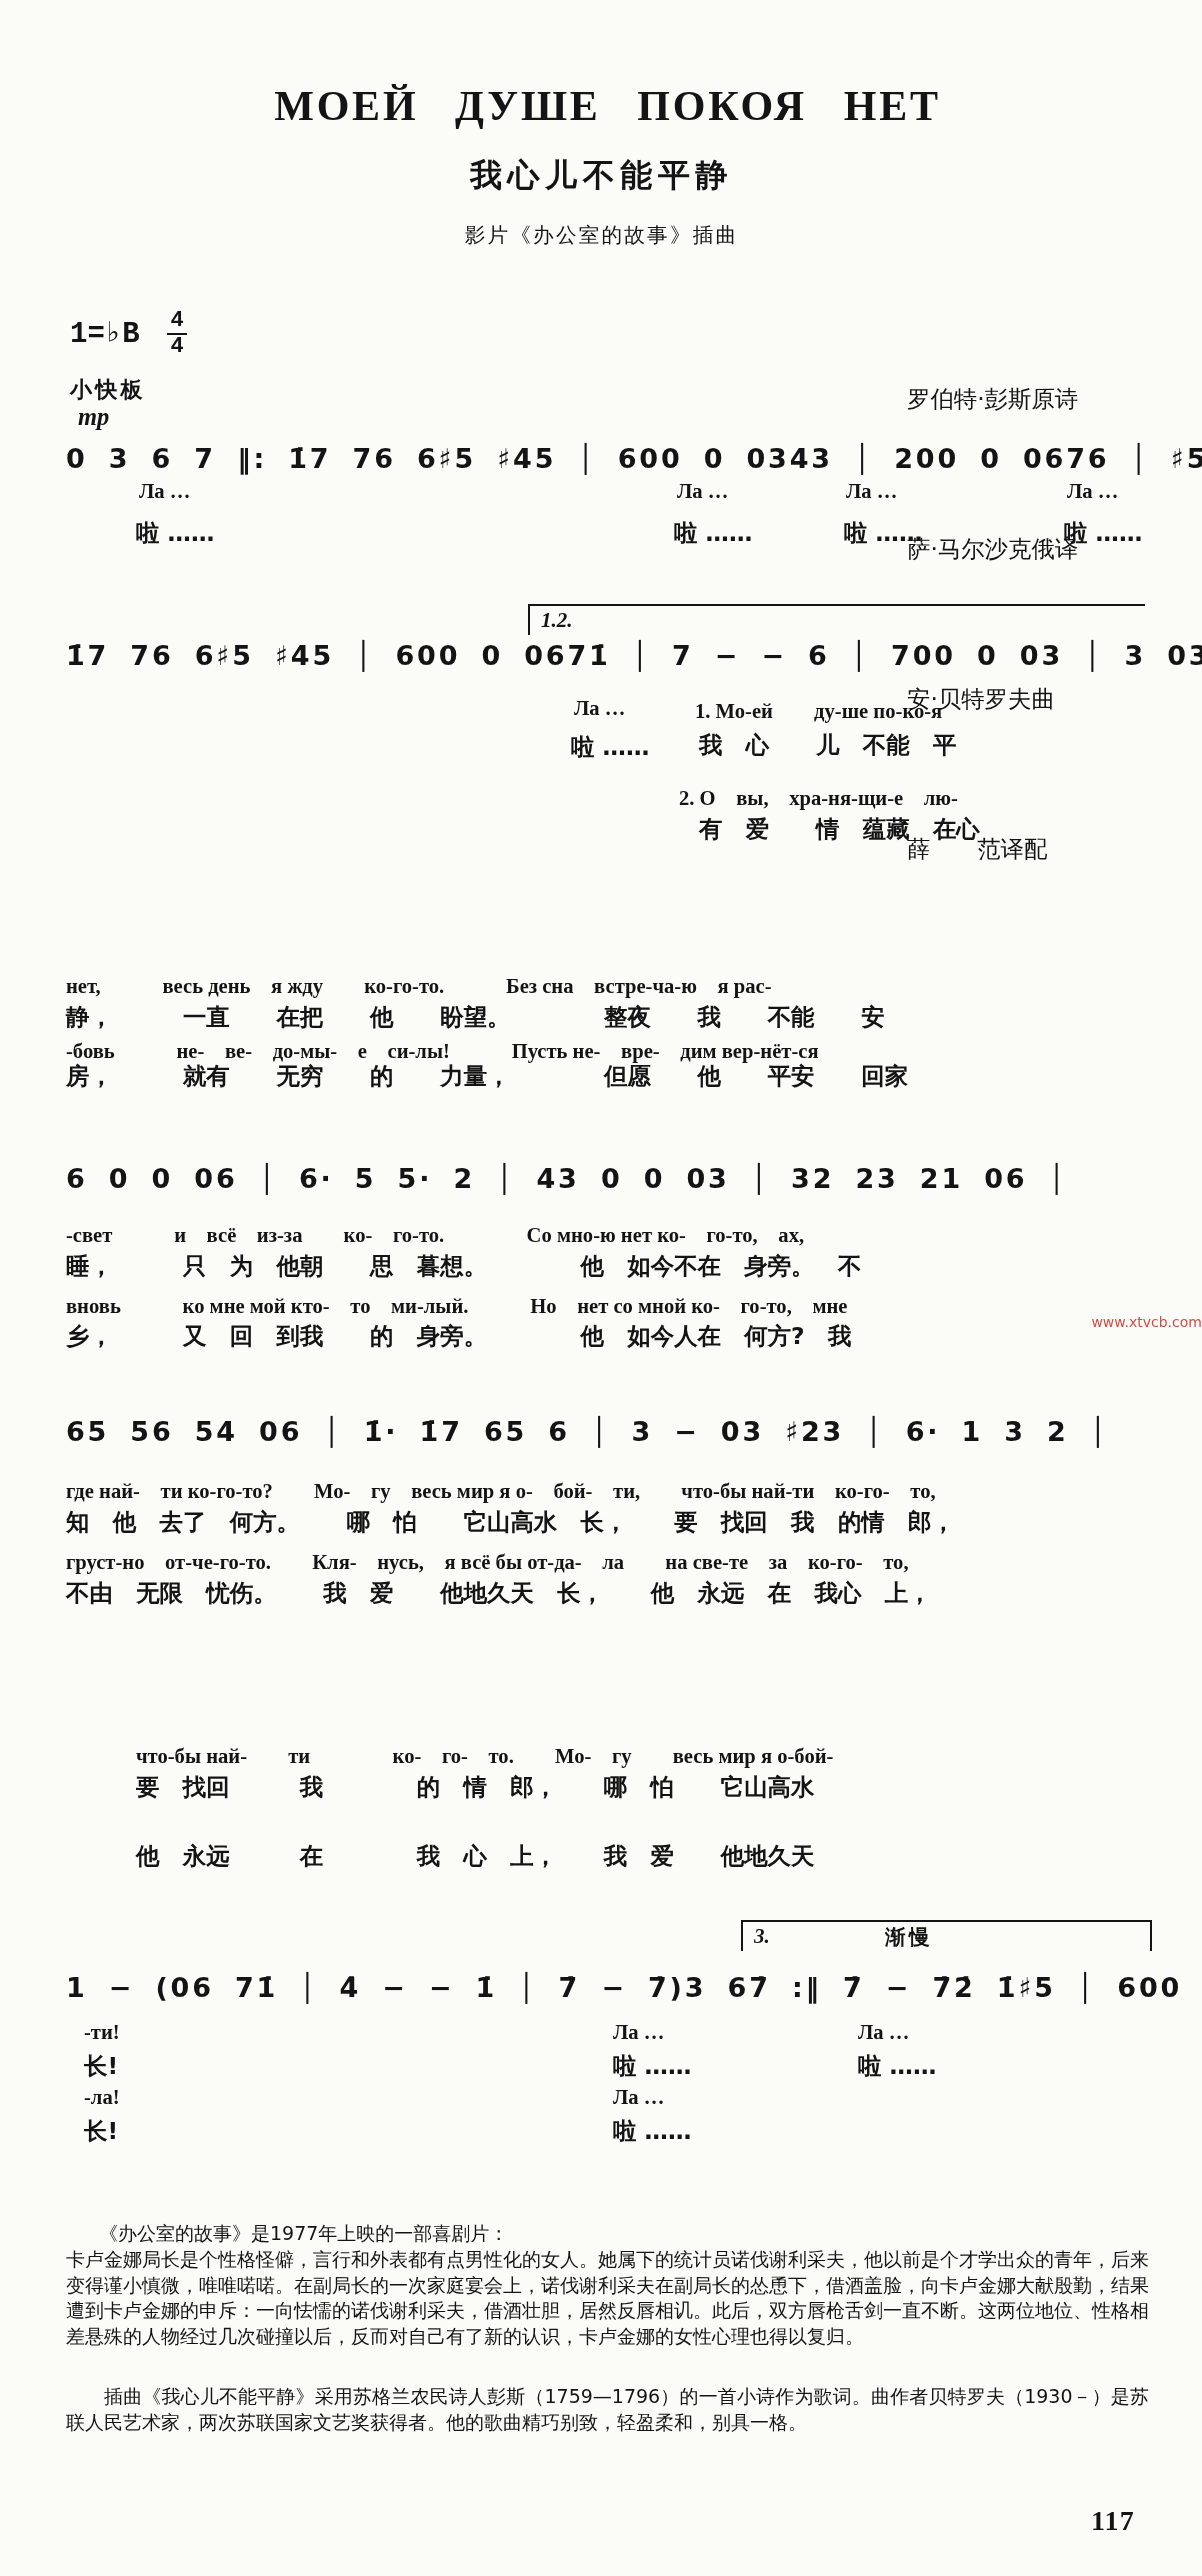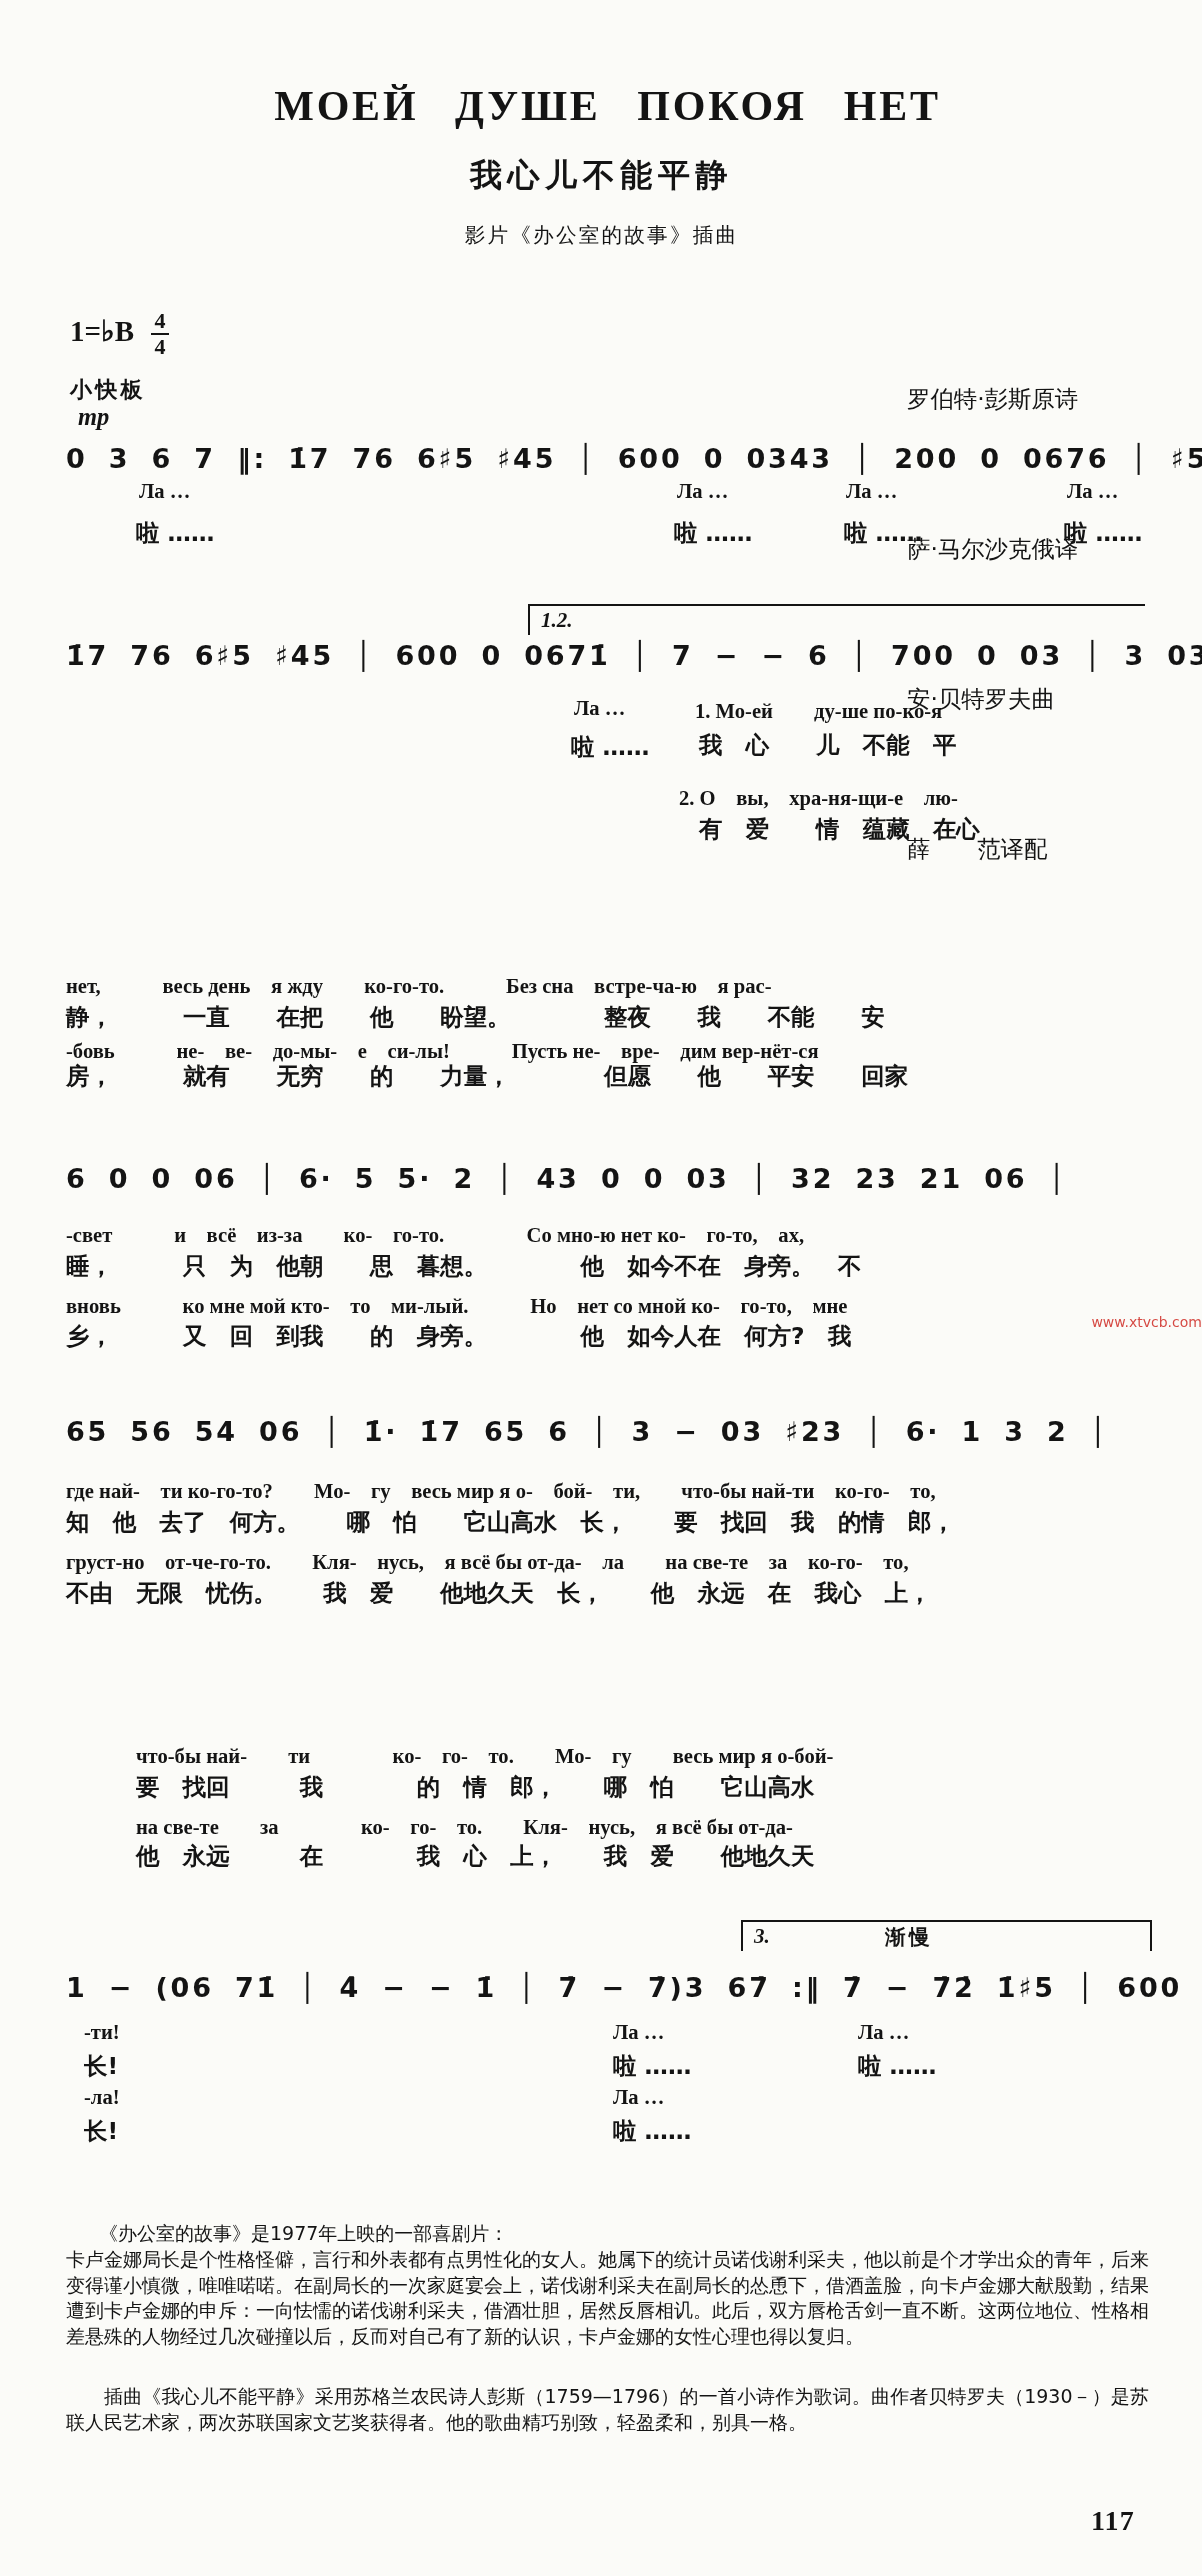--- a/index.html
+++ b/index.html
@@ -5,21 +5,21 @@
   html,body{margin:0;padding:0;background:#e8e8e6;}
   .page{position:relative;width:1203px;height:2576px;background:#fbfbf8;color:#141414;
         font-family:"DejaVu Sans",sans-serif;overflow:hidden;}
   .center{position:absolute;left:0;width:1203px;text-align:center;}
   .title-ru{top:82px;font-family:"Liberation Serif",serif;font-weight:700;font-size:42px;
             letter-spacing:2.8px;word-spacing:23.4px;padding-left:6px;}
   .title-zh{top:154px;font-weight:700;font-size:32px;letter-spacing:5.6px;}
   .subtitle{top:221px;font-size:20.6px;letter-spacing:2.2px;}
   .credits{position:absolute;left:907px;top:274px;font-size:23.4px;line-height:50px;
            white-space:pre;text-align:left;}
-  .keyline{position:absolute;left:70px;top:310px;font-family:Liberation Serif, serif;
+  .keyline{position:absolute;left:70px;top:310px;font-family:Liberation Mono, monospace;
            font-weight:700;font-size:29px;}
   .meter{display:inline-flex;flex-direction:column;align-items:center;vertical-align:middle;
          margin-left:10px;font-size:22px;line-height:22px;}
   .meter .num{border-bottom:2.2px solid #141414;padding:0 3.3px 1.1px 3.3px;}
   .meter .den{padding-top:1.1px;}
   .tempo{position:absolute;left:70px;top:375px;font-size:22px;letter-spacing:3.3px;font-weight:600;}
   .dyn{position:absolute;left:78px;top:403px;font-family:"Liberation Serif",serif;
        font-style:italic;font-weight:700;font-size:24.5px;}
   .notes{position:absolute;left:66px;width:1114px;white-space:pre;font-weight:700;
          font-size:27px;letter-spacing:2.8px;word-spacing:9px;font-family:"DejaVu Sans",sans-serif;}
@@ -97,21 +97,20 @@
   <span class="seg lyr-zh" style="left:66px;top:1320px">乡，　　　又　回　到我　　的　身旁。　　　　他　如今人在　何方?　我</span>
 
   <div class="notes" style="top:1416px">65 56 54 06 │ 1̇· 1̇7 65 6 │ 3 − 03 ♯23 │ 6· 1 3 2 │</div>
   <span class="seg lyr-ru" style="left:66px;top:1477px">где най-　ти ко-го-то?　　Мо-　гу　весь мир я о-　бой-　ти,　　что-бы най-ти　ко-го-　то,</span>
   <span class="seg lyr-zh" style="left:66px;top:1506px">知　他　去了　何方。　　哪　怕　　它山高水　长，　　要　找回　我　的情　郎，</span>
   <span class="seg lyr-ru" style="left:66px;top:1548px">груст-но　от-че-го-то.　　Кля-　нусь,　я всё бы от-да-　ла　　на све-те　за　ко-го-　то,</span>
   <span class="seg lyr-zh" style="left:66px;top:1577px">不由　无限　忧伤。　　我　爱　　他地久天　长，　　他　永远　在　我心　上，</span>
 
   <span class="seg lyr-ru" style="left:136px;top:1742px">что-бы най-　　ти　　　　ко-　го-　то.　　Мо-　гу　　весь мир я о-бой-</span>
   <span class="seg lyr-zh" style="left:136px;top:1771px">要　找回　　　我　　　　的　情　郎，　　哪　怕　　它山高水</span>
-  <span class="seg lyr-ru" style="left:136px;top:1813px">на све-те　　за　　　　ко-　го-　то.　　Кля-　нусь,　я всё бы от-да-</span>
   <span class="seg lyr-zh" style="left:136px;top:1840px">他　永远　　　在　　　　我　心　上，　　我　爱　　他地久天</span>
 
   <div class="volta closed" style="left:741px;top:1920px;width:407px">
     <span class="vlabel">3.</span>
     <span class="rit">渐慢</span>
   </div>
   <div class="notes" style="top:1972px">1 − (06 71̇ │ 4̇ − − 1̇ │ 7̇ − 7̇)3 67̇ :‖ 7̇ − 7̇2̇ 1̇♯5 │ 600 ‖</div>
   <span class="seg lyr-ru" style="left:84px;top:2021px">-ти!</span>
   <span class="seg lyr-ru" style="left:613px;top:2021px">Ла …</span>
   <span class="seg lyr-ru" style="left:858px;top:2021px">Ла …</span>

